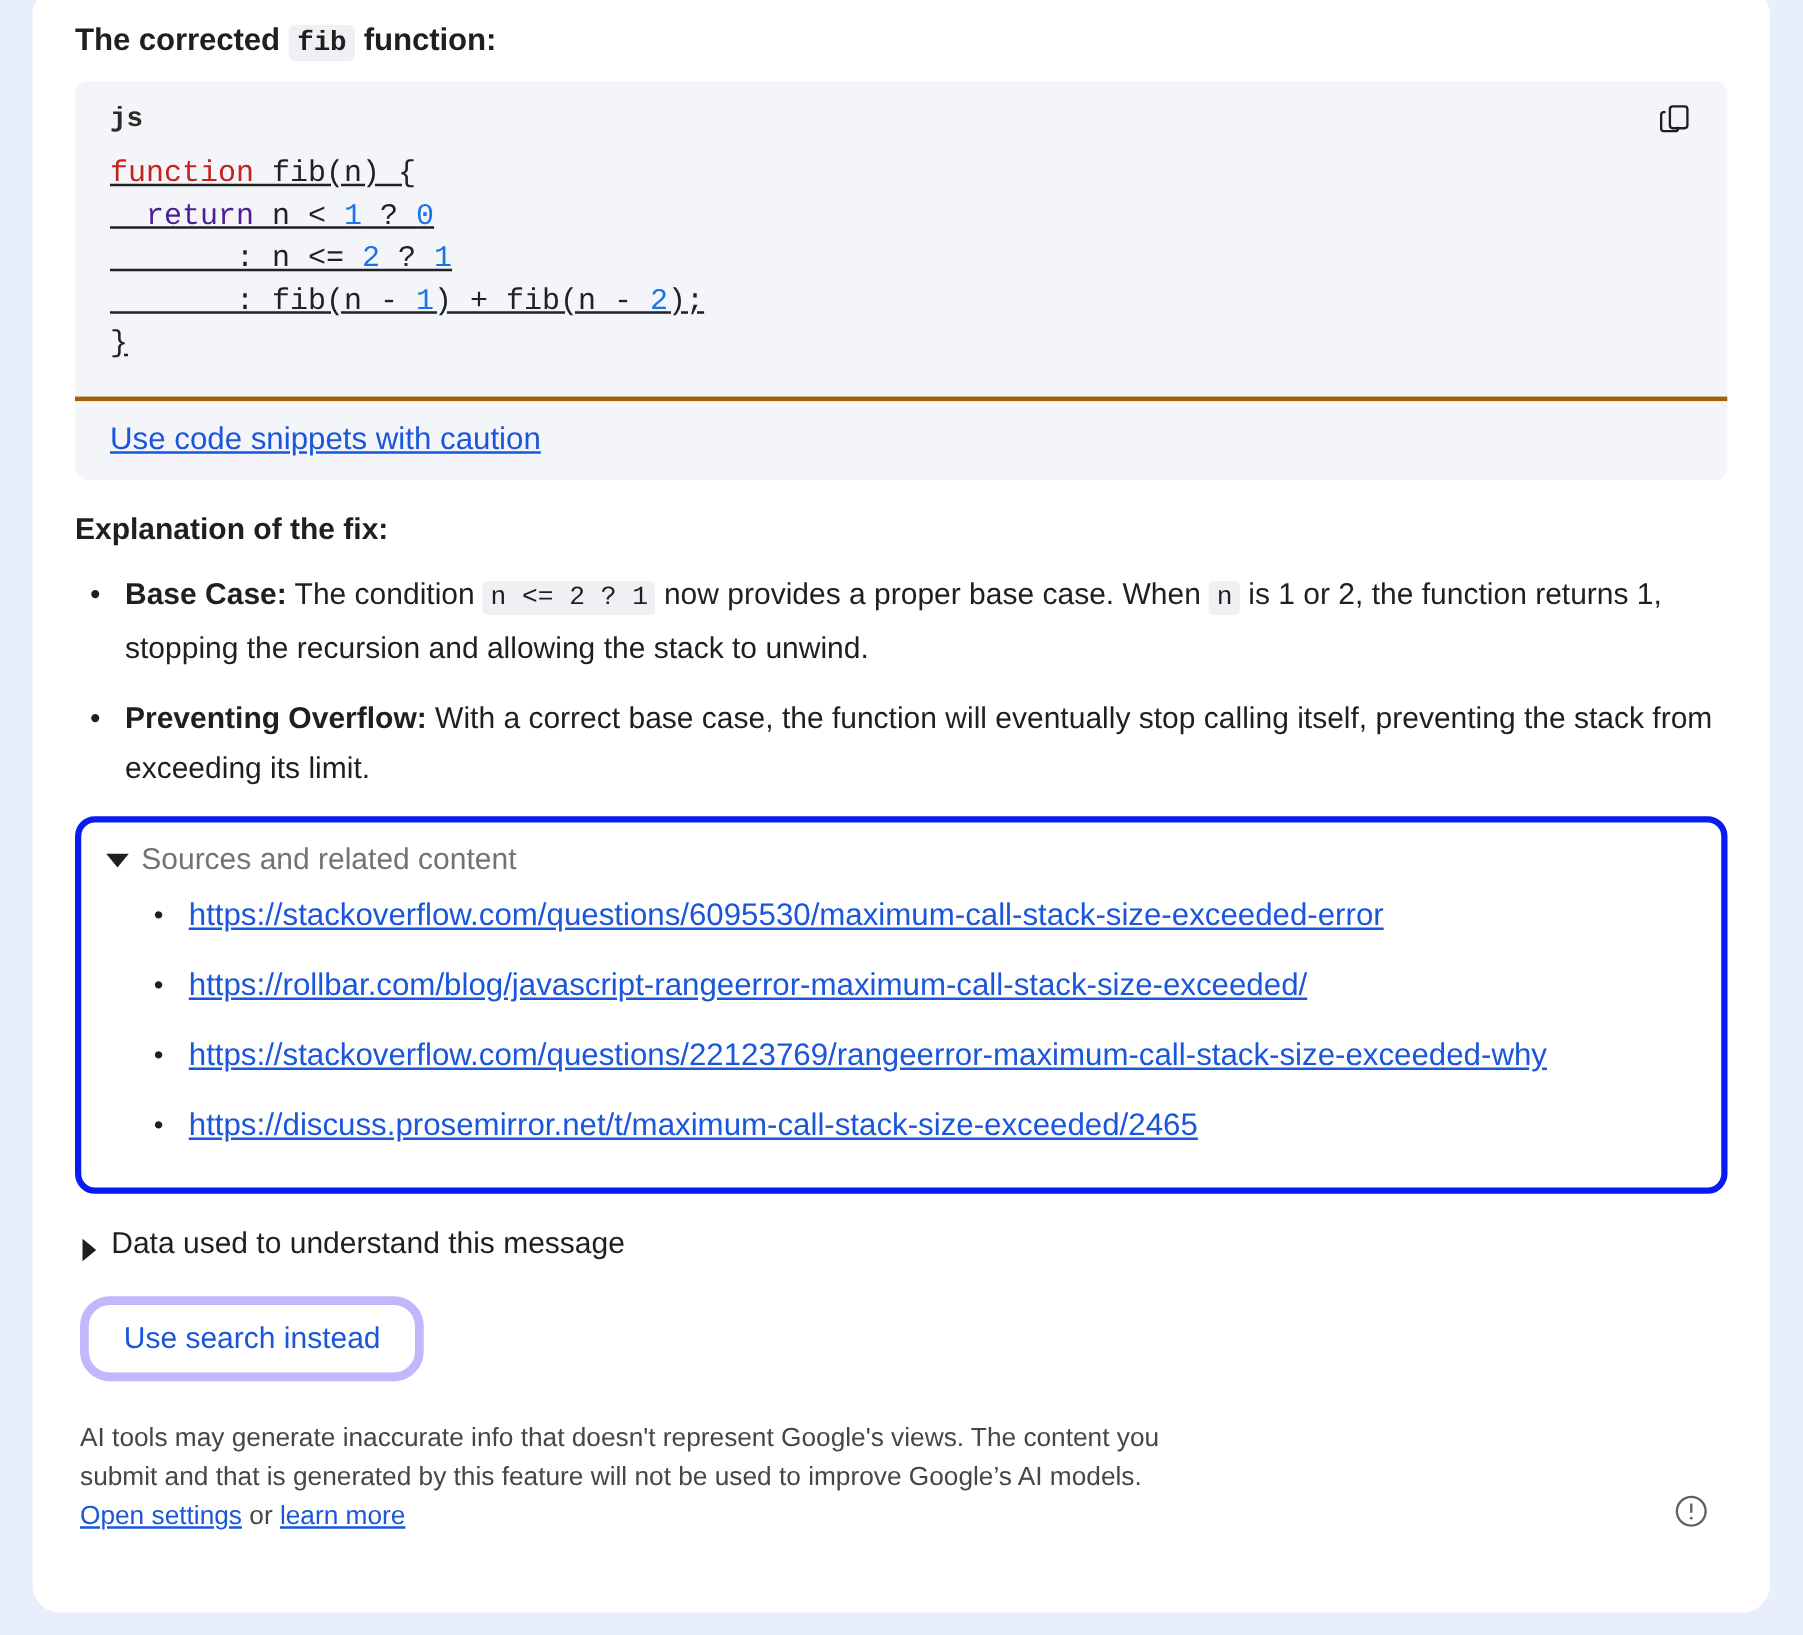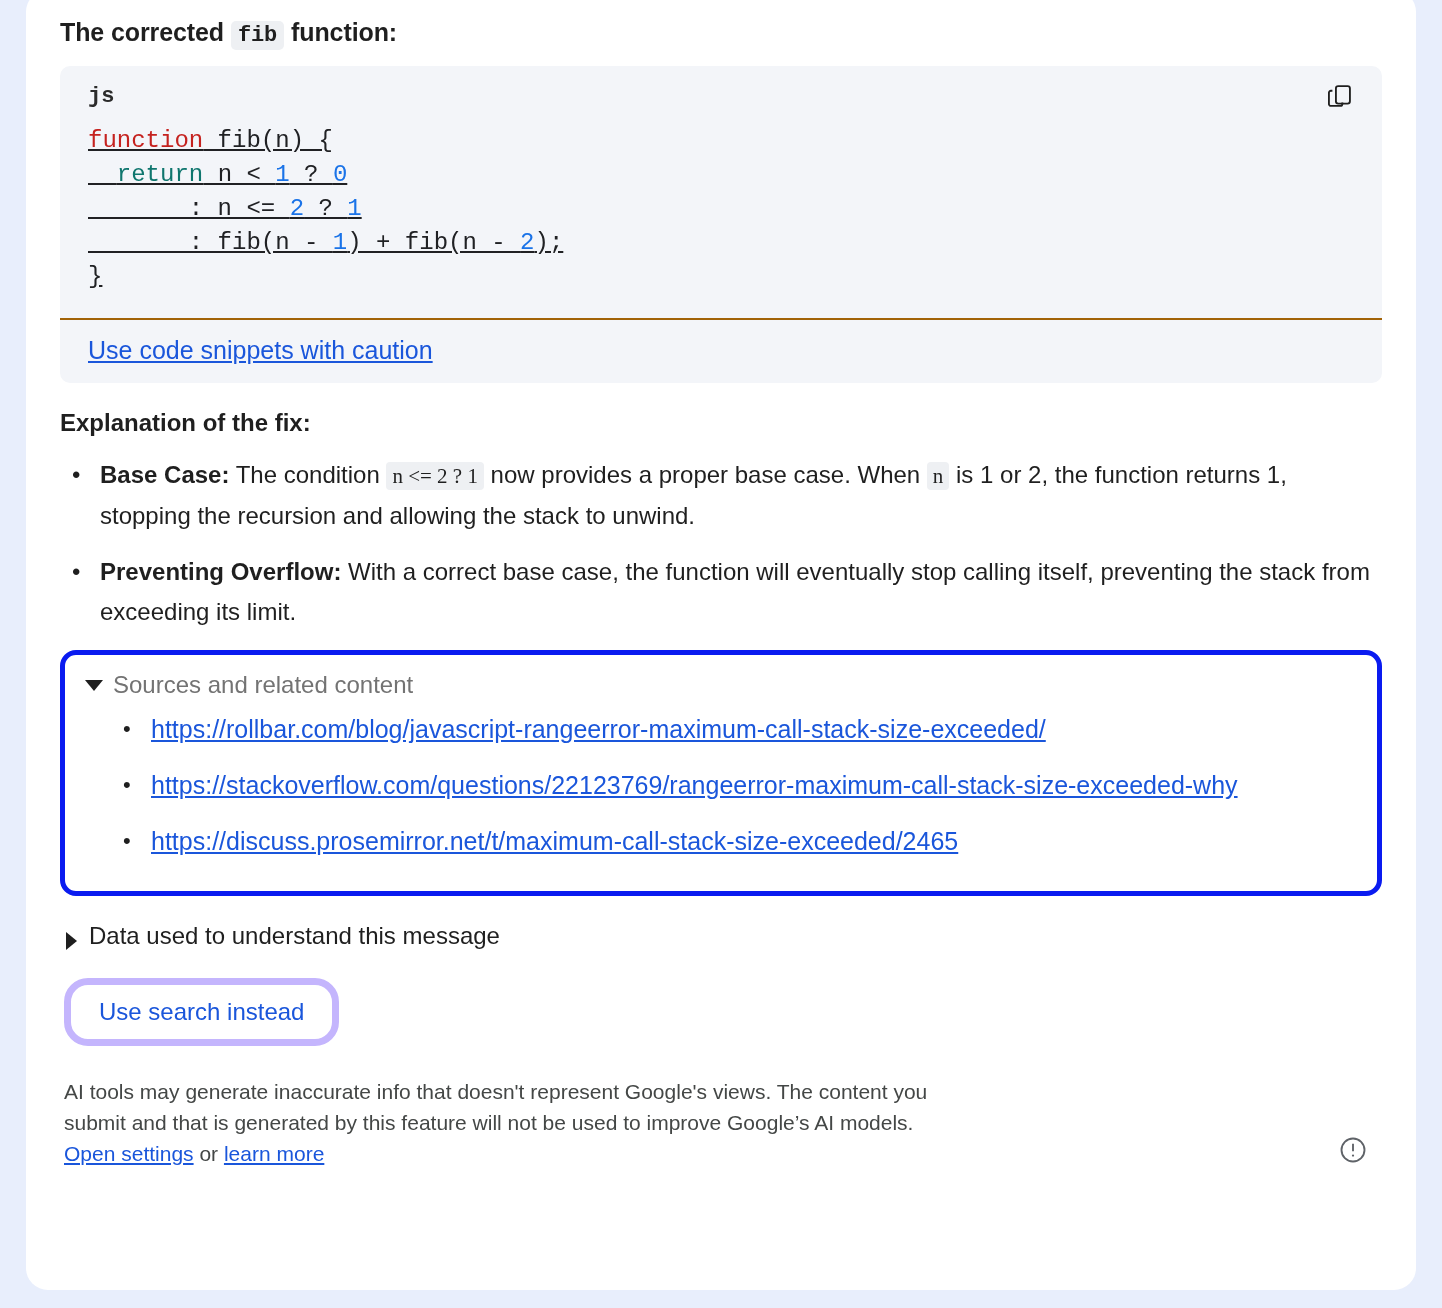--- a/index.html
+++ b/index.html
@@ -78,27 +78,27 @@
     margin: 0;
     padding: 2px 6px 14px 6px;
     font-family: "Liberation Mono", monospace;
     font-size: 24px;
     line-height: 34px;
     color: #202124;
     white-space: pre;
     text-decoration: underline;
   }
   .kw { color: #c5221f; }
-  .kw2 { color: #0f766e; }
+  .kw2 { color: #4c1d95; }
   .num { color: #1a73e8; }
 
   .caution-bar {
     background: #f3f5f9;
     border-radius: 0 0 10px 10px;
-    border-top: 2px solid #a16207;
+    border-top: 4px solid #a16207;
     padding: 16px 28px 18px 28px;
     margin-bottom: 24px;
   }
   .caution-link {
     color: #1a56db;
     text-decoration: underline;
     font-size: 25px;
     cursor: pointer;
   }
 
@@ -125,21 +125,21 @@
   ul.explain > li::before {
     content: "\2022";
     position: absolute;
     left: -22px;
     top: 0;
     font-size: 24px;
     color: #1f1f1f;
   }
   .b { font-weight: bold; }
   .code-sm {
-    font-family: Liberation Serif, serif;
+    font-family: Liberation Mono, monospace;
     font-size: 21px;
     background: #eef0f3;
     border-radius: 4px;
     padding: 2px 6px;
     color: #1f1f1f;
   }
 
   
   .sources-box {
     border: 5px solid #0a1bf0;
@@ -281,20 +281,21 @@
         <span class="b">Preventing Overflow:</span><span> With a correct base case, the function will eventually stop calling itself, preventing the stack from exceeding its limit.</span>
       </li>
     </ul>
 
     <div class="sources-box">
       <div class="disclosure">
         <span class="tri-down"></span>
         <span>Sources and related content</span>
       </div>
       <ul class="sources">
+        <li><span class="src-link">https://stackoverflow.com/questions/6095530/maximum-call-stack-size-exceeded-error</span></li>
         <li><span class="src-link">https://rollbar.com/blog/javascript-rangeerror-maximum-call-stack-size-exceeded/</span></li>
         <li><span class="src-link">https://stackoverflow.com/questions/22123769/rangeerror-maximum-call-stack-size-exceeded-why</span></li>
         <li><span class="src-link">https://discuss.prosemirror.net/t/maximum-call-stack-size-exceeded/2465</span></li>
       </ul>
     </div>
 
     <div class="data-used">
       <span class="tri-right"></span>
       <span>Data used to understand this message</span>
     </div>

